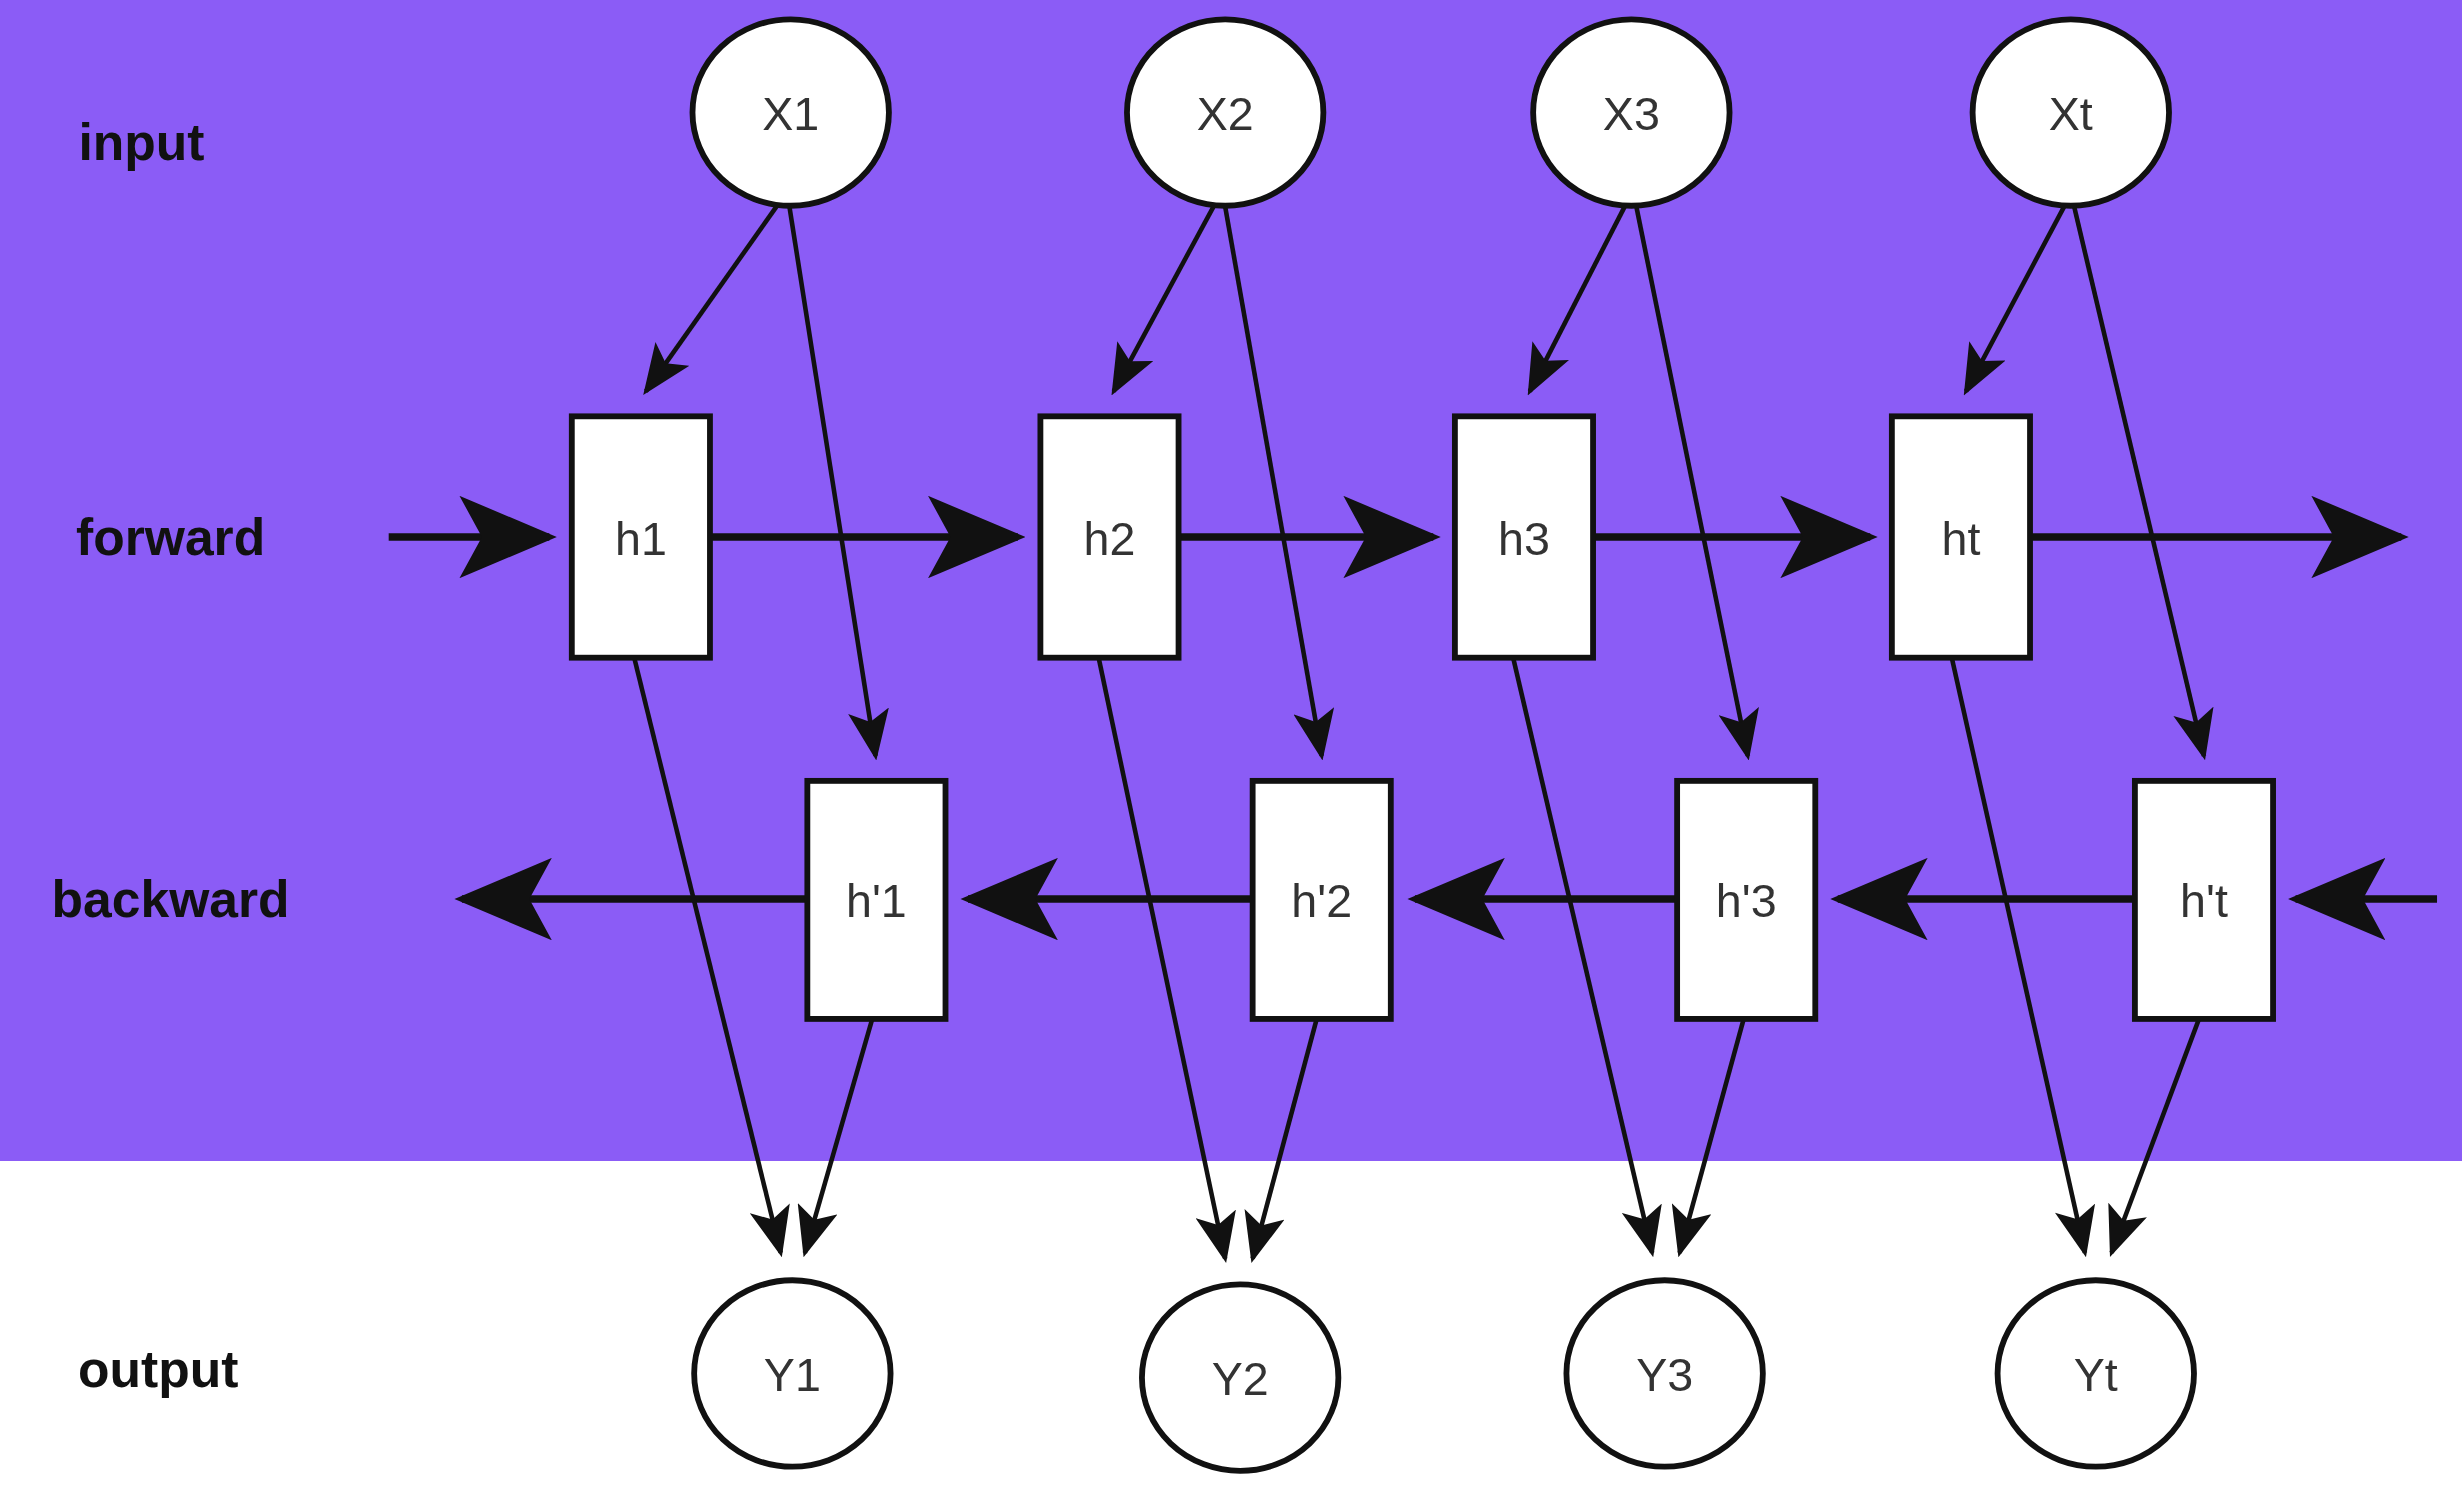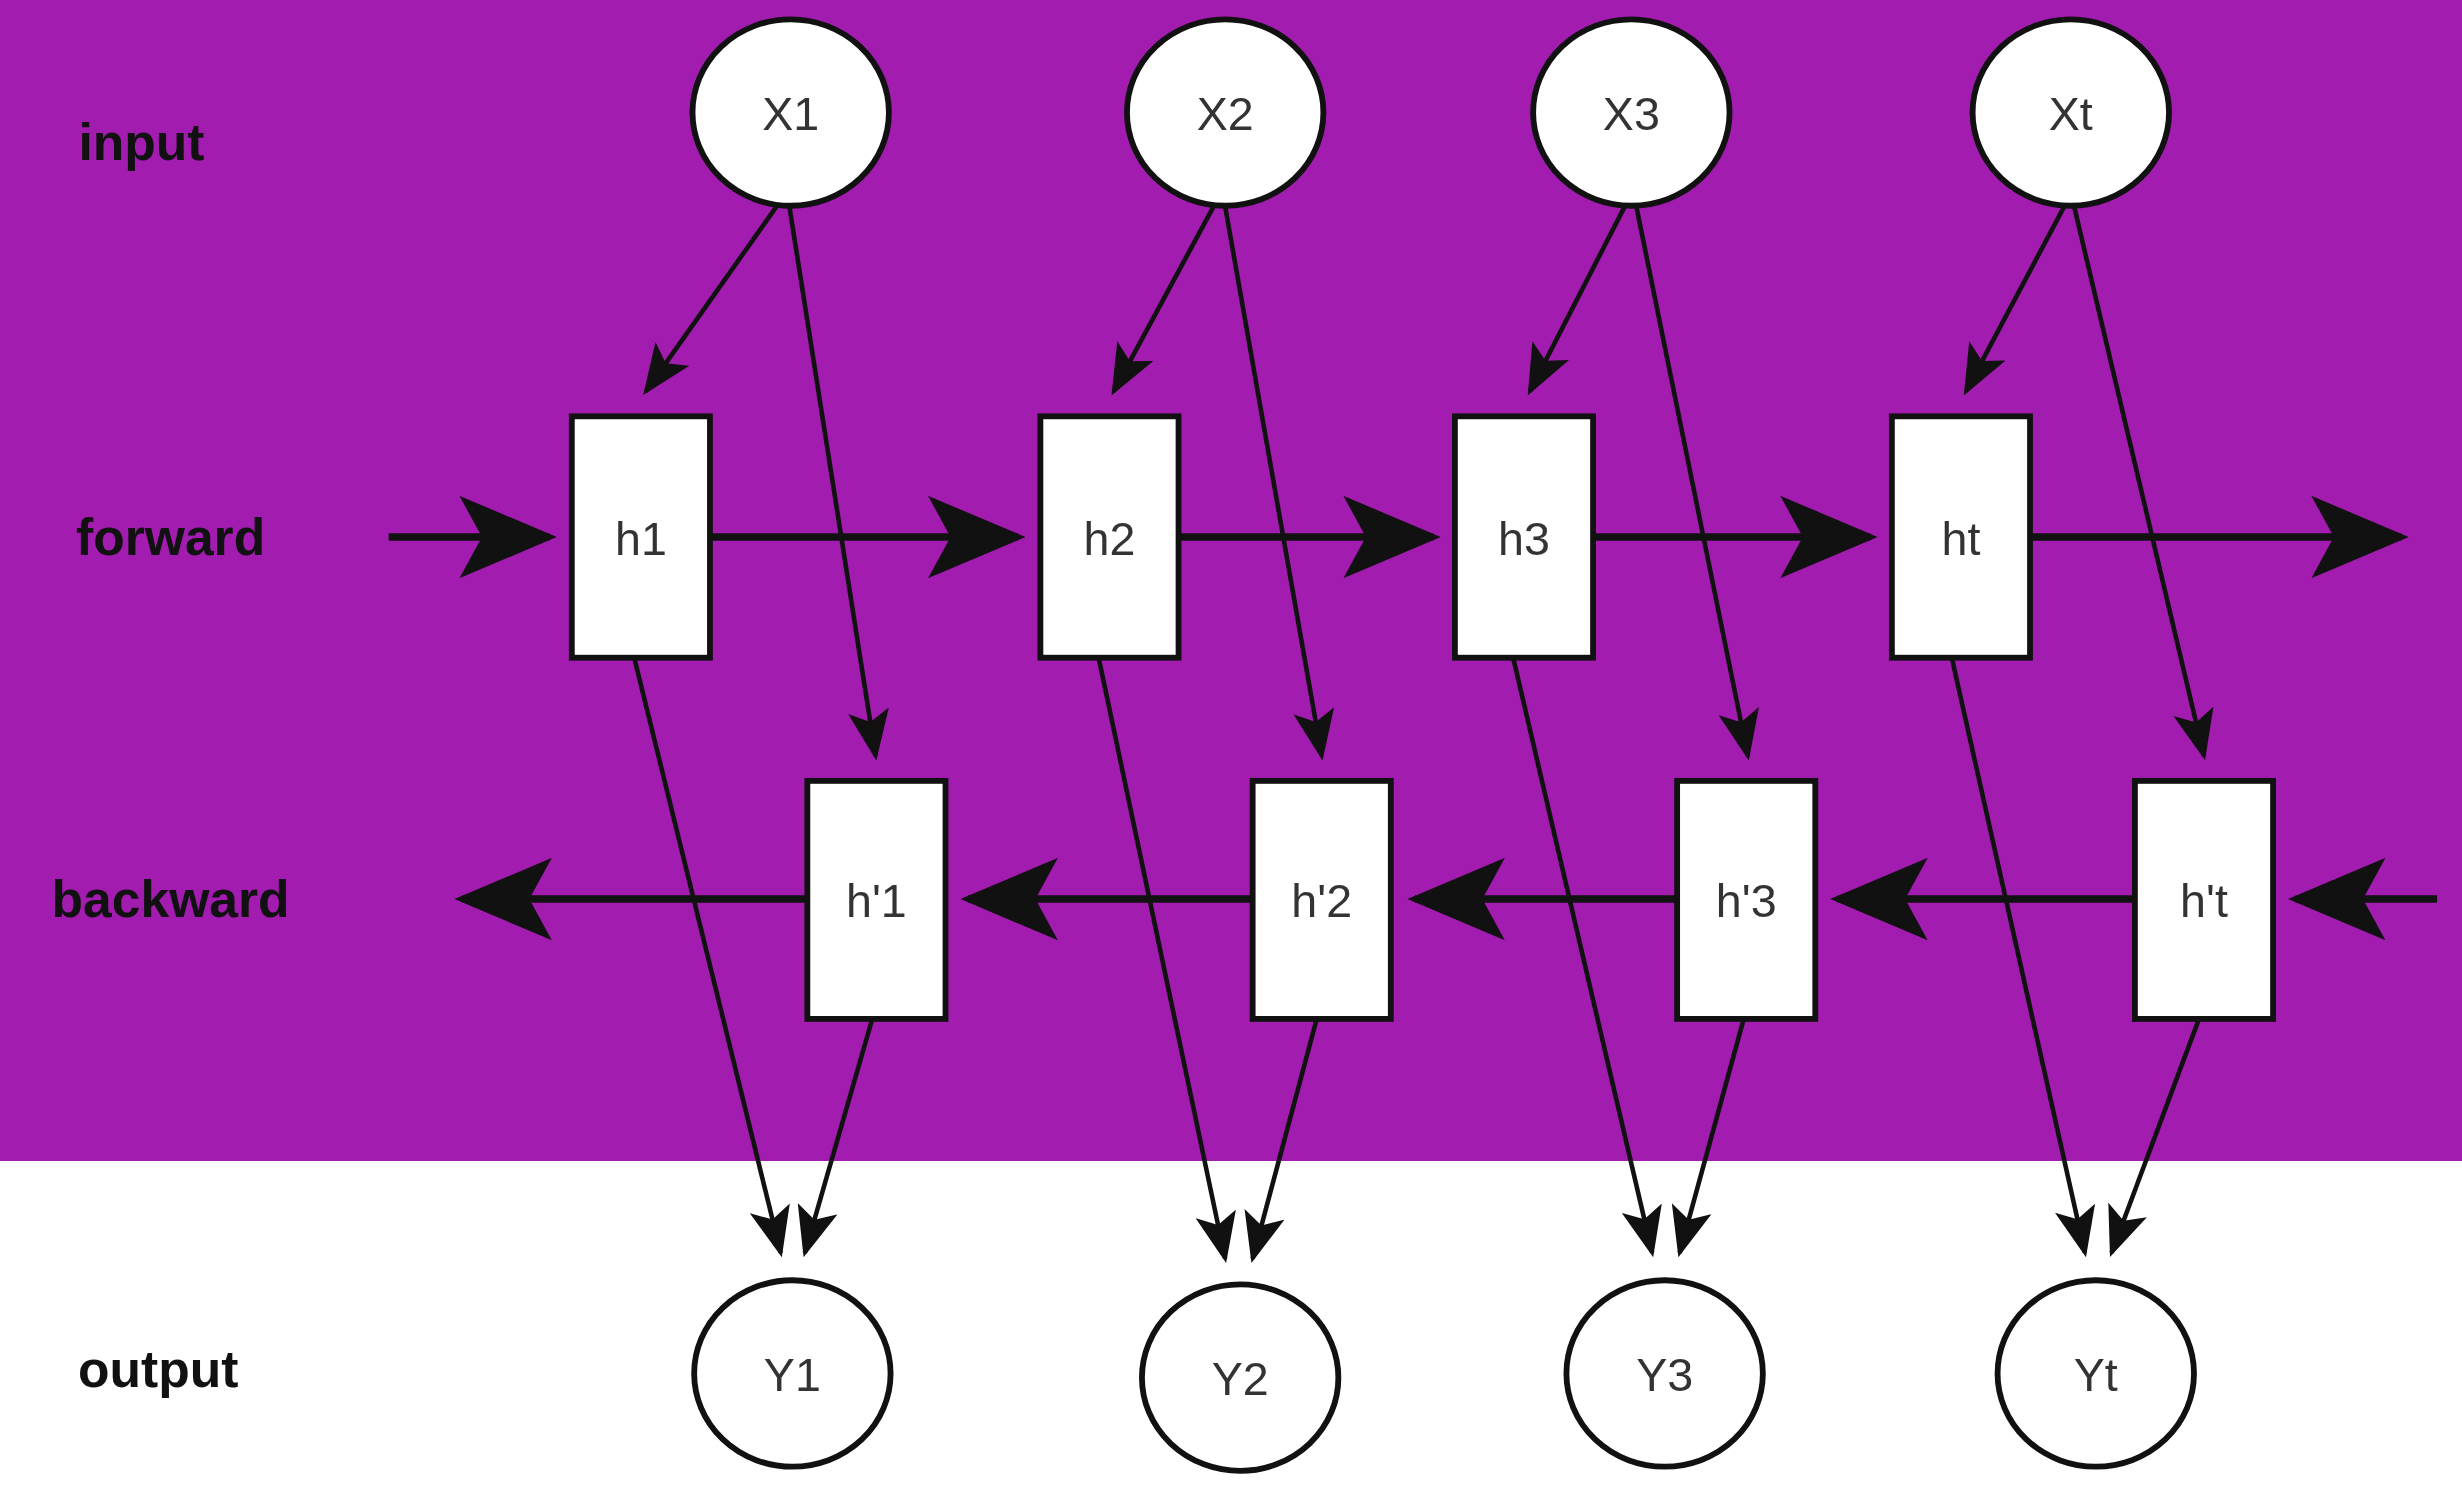--- a/index.html
+++ b/index.html
@@ -10,21 +10,21 @@
   body {
     width: 2462px;
     height: 1501px;
     font-family: "Liberation Sans", sans-serif;
     overflow: hidden;
   }
   #diagram-root {
     position: relative;
     width: 2462px;
     height: 1161px;
-    background: #a21caf;
+    background: #8b5cf6;
   }
   svg#bn-svg {
     position: absolute;
     top: 0; left: 0;
     width: 2462px;
     height: 1501px;
     display: block;
   }
   .node-shape {
     fill: #ffffff;

